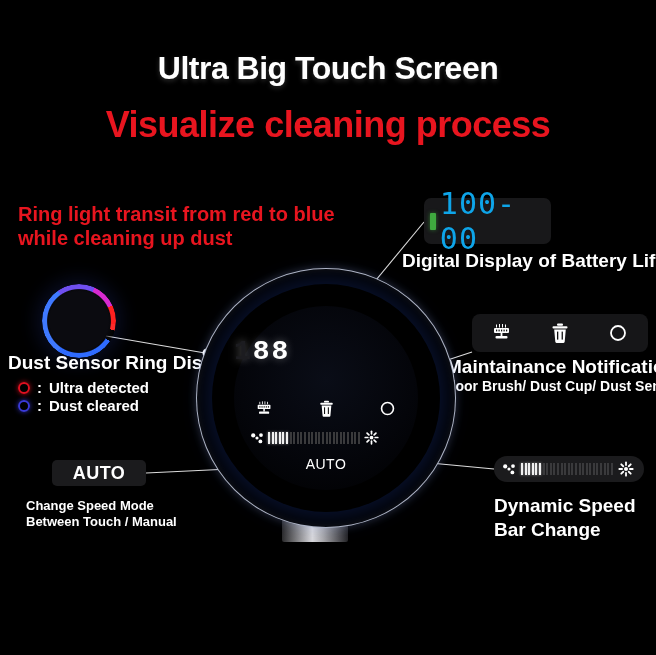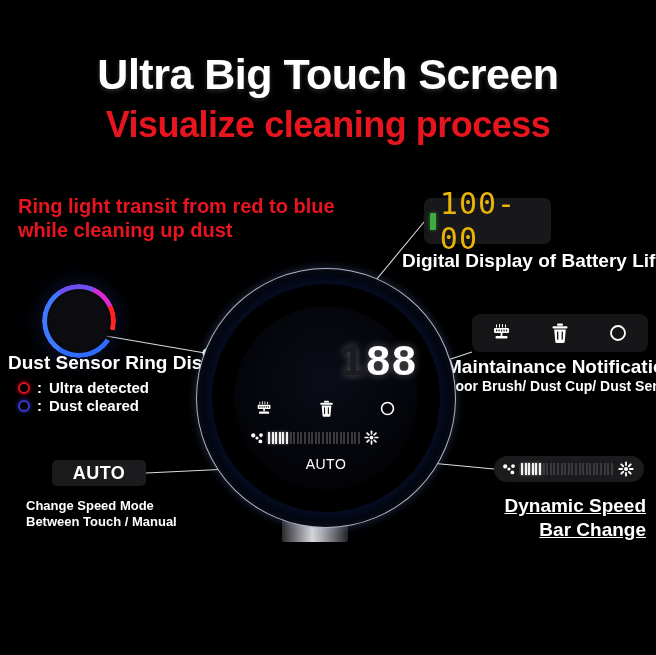--- a/index.html
+++ b/index.html
@@ -12,30 +12,30 @@
     background:#000;
     color:#fff;
   }
 
   
   .headline {
     position:absolute; left:0; width:656px; text-align:center;
     font-weight:bold; letter-spacing:-0.5px; white-space:nowrap;
   }
   #title-main {
-    top:50px; font-size:43px; color:#ffffff;
+    top:50px; font-size:32px; color:#ffffff;
     text-shadow:0 2px 5px rgba(255,255,255,.18);
   }
   #title-sub {
     top:104px; font-size:36px; color:#e8151f;
   }
 
   
   #ring-note {
-    position:absolute; left:18px; top:194px;
+    position:absolute; left:18px; top:202px;
     font-size:20px; font-weight:bold; color:#e8151f; line-height:1.22;
   }
 
   
   #dust-ring-icon {
     position:absolute; left:42px; top:284px;
     width:74px; height:74px; border-radius:50%;
     background:
       radial-gradient(circle at 50% 50%, #0b0b10 0 56%, rgba(0,0,0,0) 72%);
   }
@@ -79,21 +79,21 @@
     width:127px; height:46px; border-radius:7px;
     background:#18181a;
     display:flex; align-items:center; padding-left:6px; gap:4px;
   }
   #battery-bar {
     width:6px; height:17px; background:#3faa3f; border-radius:1px;
     box-shadow:0 0 4px rgba(70,200,70,.5);
   }
   .seg-readout {
     font-family:"DejaVu Sans Mono", monospace;
-    color:#eab308; font-size:30px; letter-spacing:1px;
+    color:#0ea5e9; font-size:30px; letter-spacing:1px;
     display:flex; align-items:center; gap:1px;
   }
   #battery-label {
     position:absolute; left:402px; top:250px;
     font-size:19px; font-weight:bold; color:#fff; white-space:nowrap;
   }
 
   
   #maint-chip {
     position:absolute; left:472px; top:314px;
@@ -112,22 +112,22 @@
 
   
   #speed-chip {
     position:absolute; left:494px; top:456px;
     width:150px; height:26px; border-radius:13px;
     background:#1b1b1d;
     display:flex; align-items:center; padding:0 8px; gap:5px;
   }
   #speed-label {
     position:absolute; left:494px; top:494px; width:152px;
-    text-align:right; font-size:19px; font-weight:bold;
-    color:#fff; line-height:1.25;text-decoration:underline;
+    text-align:left; font-size:19px; font-weight:bold;
+    color:#fff; line-height:1.25;
   }
 
   
   .bars { display:flex; align-items:center; gap:1.6px; height:13px; }
   .bars .tick { width:2px; height:12px; background:#3a3a3c; }
   .bars .tick.on { background:#f0f0f0; box-shadow:0 0 3px rgba(255,255,255,.6); }
 
   
   #auto-chip {
     position:absolute; left:52px; top:460px;
@@ -184,23 +184,23 @@
   }
   #screen {
     position:absolute; left:38px; top:38px; width:184px; height:184px;
     border-radius:50%;
     background:radial-gradient(circle at 50% 40%, #0a0d17 0%, #04050a 60%, #000 100%);
   }
 
   
   #device-digits {
     position:absolute; left:0; top:30px; width:184px;
-    text-align:right;
-    font-family:Liberation Sans, sans-serif;
-    font-size:43px; font-weight:bold; letter-spacing:2px;
+    text-align:left;
+    font-family:Liberation Mono, monospace;
+    font-size:28px; font-weight:bold; letter-spacing:2px;
     color:#ffffff;
     text-shadow:0 0 8px rgba(255,255,255,.35);
   }
   #device-digits .ghost { color:#1c1c20; }
 
   
   #device-icons {
     position:absolute; left:22px; top:94px; width:140px;
     display:flex; align-items:center; justify-content:space-between;
   }

